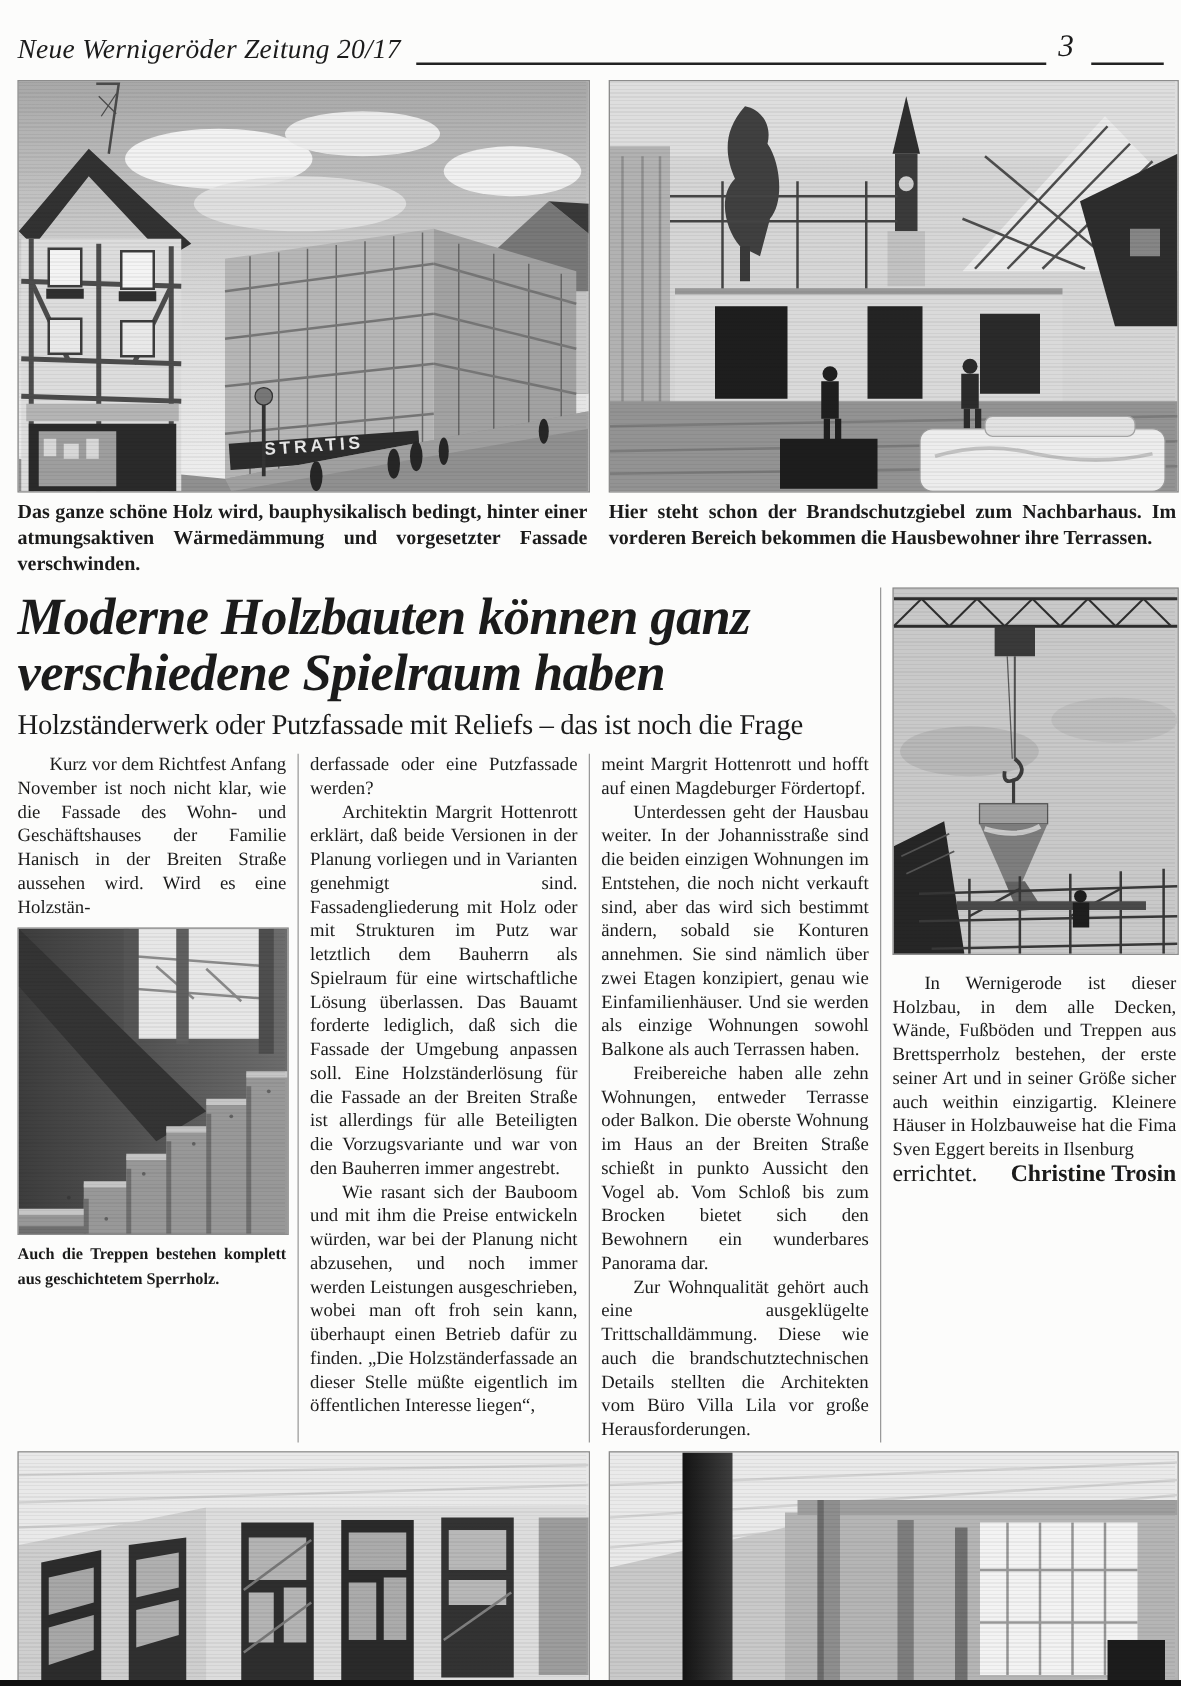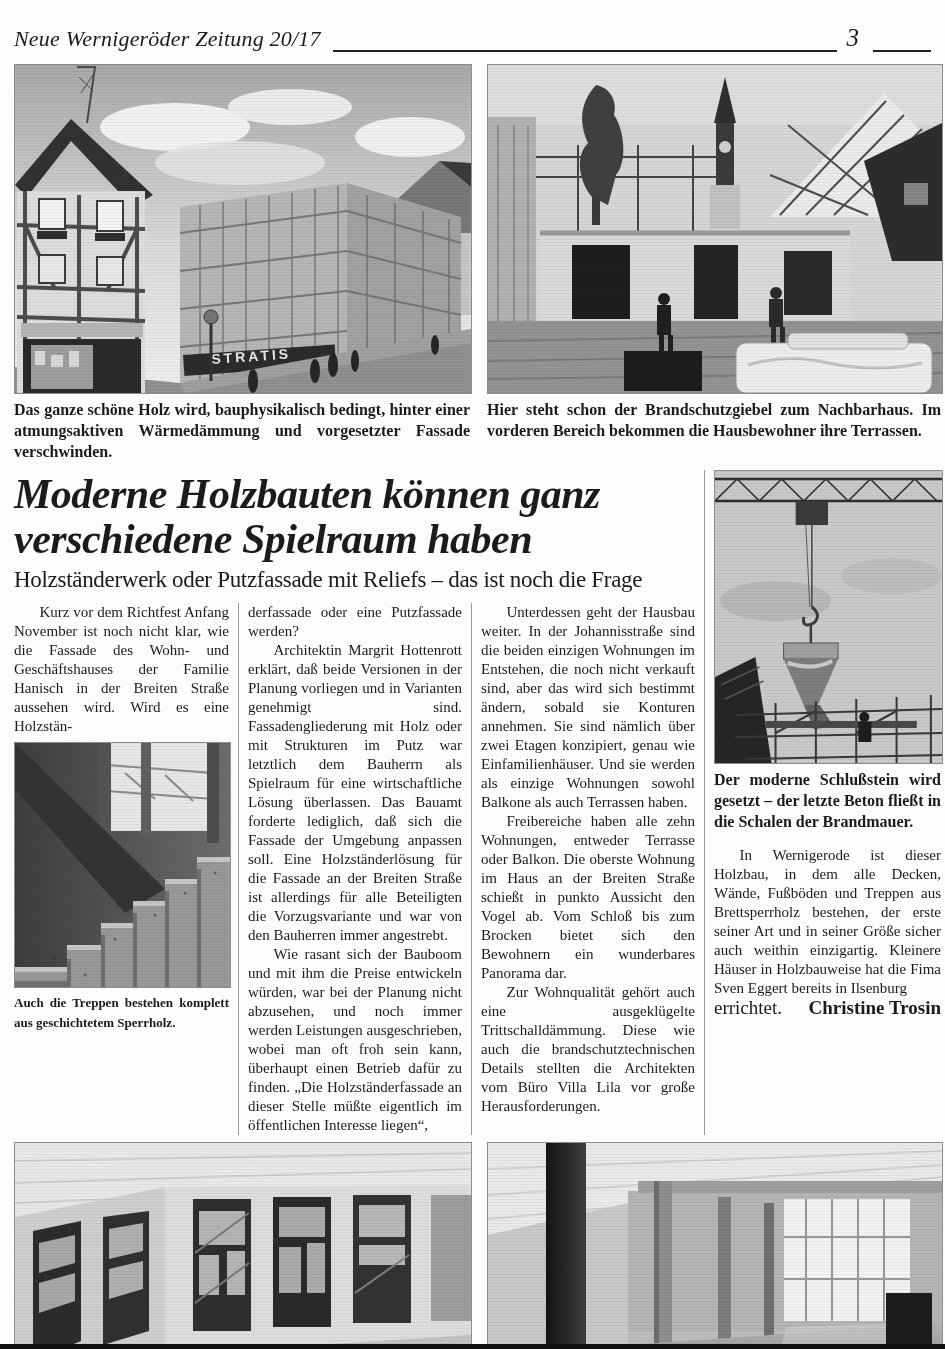--- a/index.html
+++ b/index.html
@@ -274,20 +274,21 @@
       </figure>
     </div>
 
     <div class="col col2">
       <p>derfassade oder eine Putzfassade werden?</p>
       <p class="ind">Architektin Margrit Hottenrott erklärt, daß beide Versionen in der Planung vorliegen und in Varianten genehmigt sind. Fassadengliederung mit Holz oder mit Strukturen im Putz war letztlich dem Bauherrn als Spielraum für eine wirtschaftliche Lösung überlassen. Das Bauamt forderte lediglich, daß sich die Fassade der Umgebung anpassen soll. Eine Holzständerlösung für die Fassade an der Breiten Straße ist allerdings für alle Beteiligten die Vorzugsvariante und war von den Bauherren immer angestrebt.</p>
       <p class="ind">Wie rasant sich der Bauboom und mit ihm die Preise entwickeln würden, war bei der Planung nicht abzusehen, und noch immer werden Leistungen ausgeschrieben, wobei man oft froh sein kann, überhaupt einen Betrieb dafür zu finden. „Die Holzständerfassade an dieser Stelle müßte eigentlich im öffentlichen Interesse liegen“,</p>
     </div>
 
     <div class="col col3">
+      <p>meint Margrit Hottenrott und hofft auf einen Magdeburger Fördertopf.</p>
       <p class="ind">Unterdessen geht der Hausbau weiter. In der Johannisstraße sind die beiden einzigen Wohnungen im Entstehen, die noch nicht verkauft sind, aber das wird sich bestimmt ändern, sobald sie Konturen annehmen. Sie sind nämlich über zwei Etagen konzipiert, genau wie Einfamilienhäuser. Und sie werden als einzige Wohnungen sowohl Balkone als auch Terrassen haben.</p>
       <p class="ind">Freibereiche haben alle zehn Wohnungen, entweder Terrasse oder Balkon. Die oberste Wohnung im Haus an der Breiten Straße schießt in punkto Aussicht den Vogel ab. Vom Schloß bis zum Brocken bietet sich den Bewohnern ein wunderbares Panorama dar.</p>
       <p class="ind">Zur Wohnqualität gehört auch eine ausgeklügelte Trittschalldämmung. Diese wie auch die brandschutztechnischen Details stellten die Architekten vom Büro Villa Lila vor große Herausforderungen.</p>
     </div>
 
     <div class="col col4">
       <figure>
         <div class="grain">
         <svg class="ph" width="225" height="292" viewBox="0 0 225 292" preserveAspectRatio="none">
           <rect width="225" height="292" fill="#c9c9c9"></rect>
@@ -335,21 +336,20 @@
             <line x1="60" y1="262" x2="100" y2="240"></line>
                 <line x1="140" y1="262" x2="180" y2="240"></line>
           </g>
           <rect x="50" y="250" width="150" height="7" fill="#4a4a4a"></rect>
           <g fill="#1e1e1e">
                 <circle cx="148" cy="246" r="5"></circle>
                 <rect x="142" y="251" width="13" height="20"></rect>
               </g>
         </svg>
         </div>
-        <figcaption>Der moderne Schlußstein wird gesetzt – der letzte Beton fließt in die Schalen der Brandmauer.</figcaption>
       </figure>
       <div class="spacer"></div>
       <p class="ind">In Wernigerode ist dieser Holzbau, in dem alle Decken, Wände, Fußböden und Treppen aus Brettsperrholz bestehen, der erste seiner Art und in seiner Größe sicher auch weithin einzigartig. Kleinere Häuser in Holzbauweise hat die Fima Sven Eggert bereits in Ilsenburg</p>
       <div class="byline-row">
         <span>errichtet.</span>
         <b>Christine Trosin</b>
       </div>
     </div>
   </div>
 

